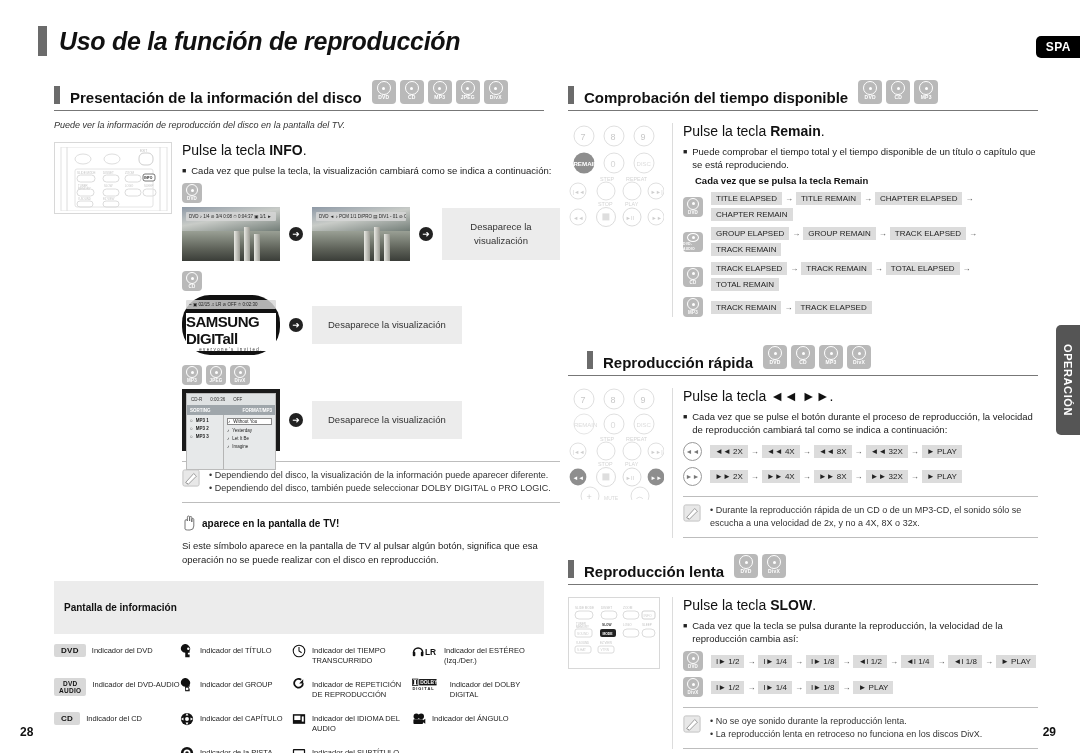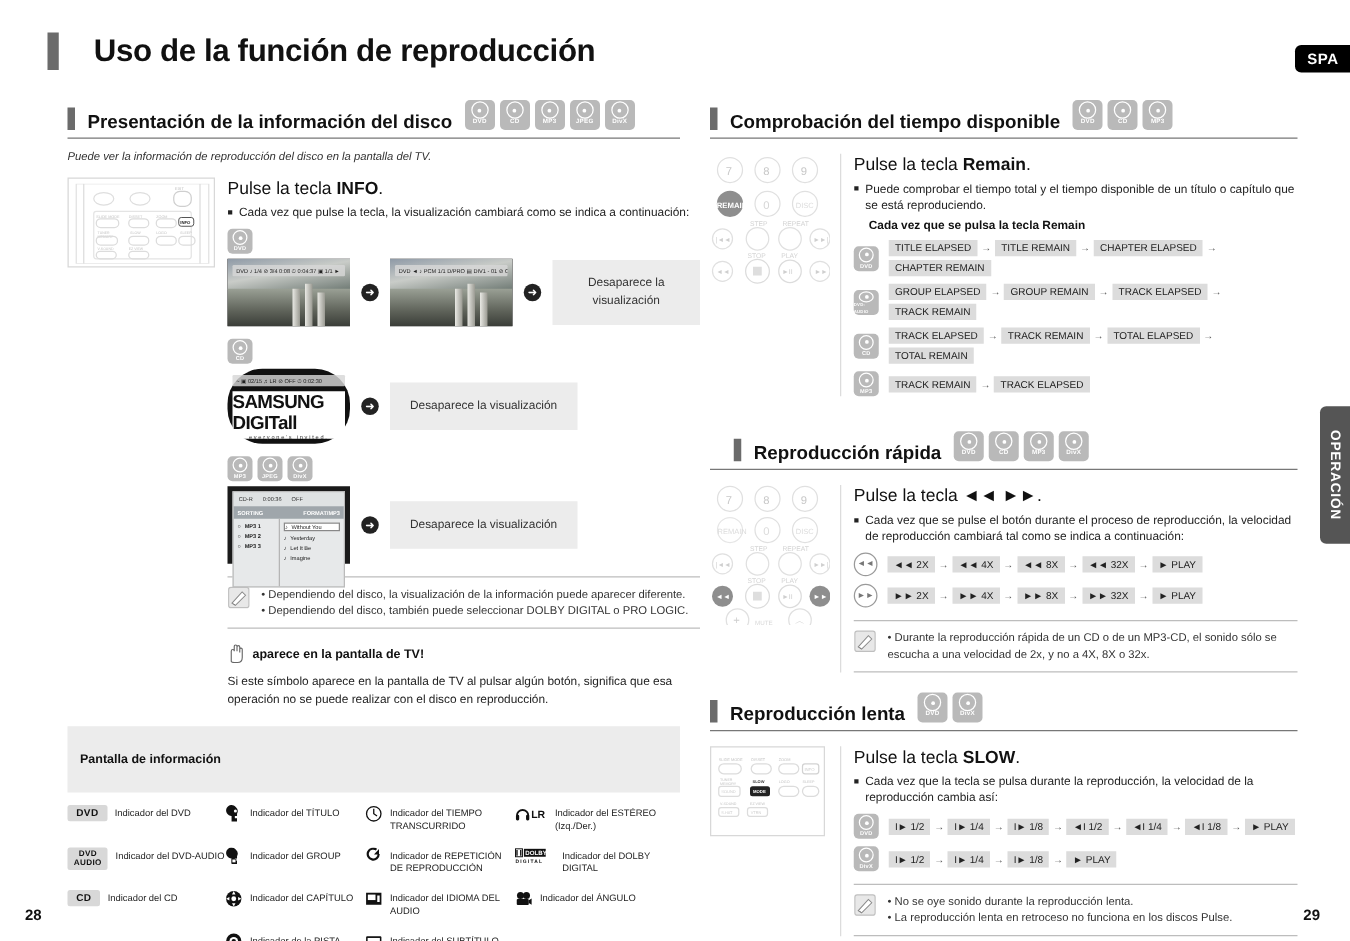--- a/index.html
+++ b/index.html
@@ -6,21 +6,21 @@
   html, body {
     width: 1080px; height: 753px;
     background: #ffffff;
     font-family: "Liberation Sans", sans-serif;
     color: #1a1a1a;
     overflow: hidden;
   }
   .page { position: relative; width: 1080px; height: 753px; }
 
   
-  .page-title-row { position: absolute; left: 38px; top: 26px; display: flex; align-items: center; gap: 28px; }
+  .page-title-row { position: absolute; left: 38px; top: 26px; display: flex; align-items: center; gap: 12px; font-style: italic; }
   .title-bar { width: 9px; height: 30px; background: #6b6b6b; }
   .page-title { font-size: 25px; font-weight: bold; letter-spacing: -0.3px; color: #111; }
 
   
   .spa-badge {
     position: absolute; right: 0px; top: 36px;
     background: #000; color: #fff;
     font-size: 12px; font-weight: bold;
     padding: 4px 9px 4px 10px;
     border-radius: 5px 0 0 5px;
@@ -838,20 +838,20 @@
         </div>
 
         <div class="note-block">
           <svg class="pencil" viewBox="0 0 20 20">
             <rect x="1" y="1" width="18" height="18" rx="2" fill="#e8e8e8" stroke="#bfbfbf"></rect>
             <path d="M4 15 L13 5 L16 8 L7 17 Z" fill="#fff" stroke="#8a8a8a" stroke-width="0.9"></path>
             <path d="M4 15 L6.5 16 L7 17 Z" fill="#777"></path>
           </svg>
           <div class="note-lines">
             <div>• <span>No se oye sonido durante la reproducción lenta.</span></div>
-            <div>• <span>La reproducción lenta en retroceso no funciona en los discos Pulse.</span></div>
+            <div>• <span>La reproducción lenta en retroceso no funciona en los discos DivX.</span></div>
           </div>
         </div>
       </div>
     </div>
 
   </div>
 </div>
 
 </body></html>

